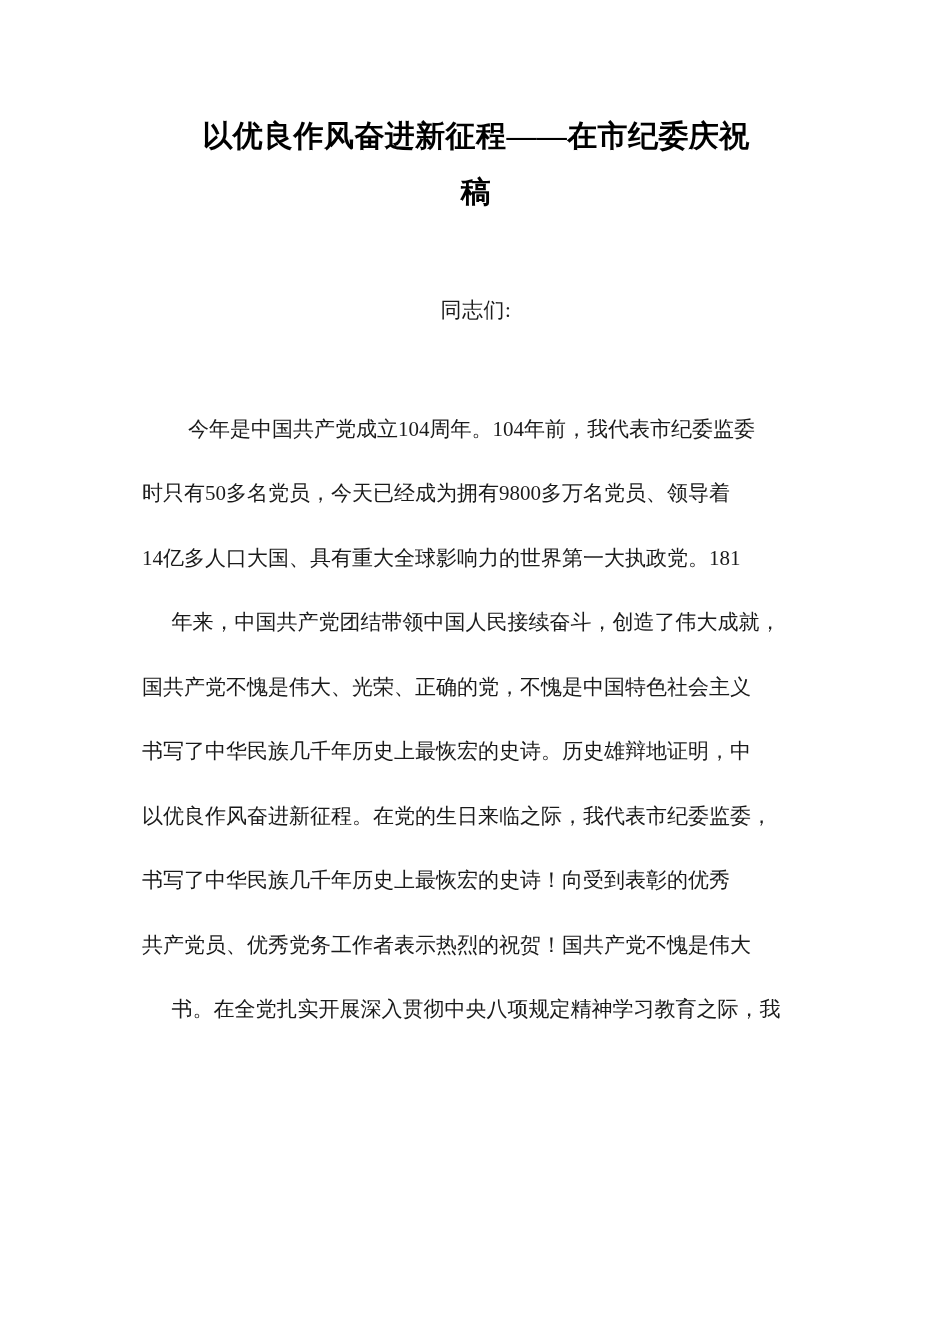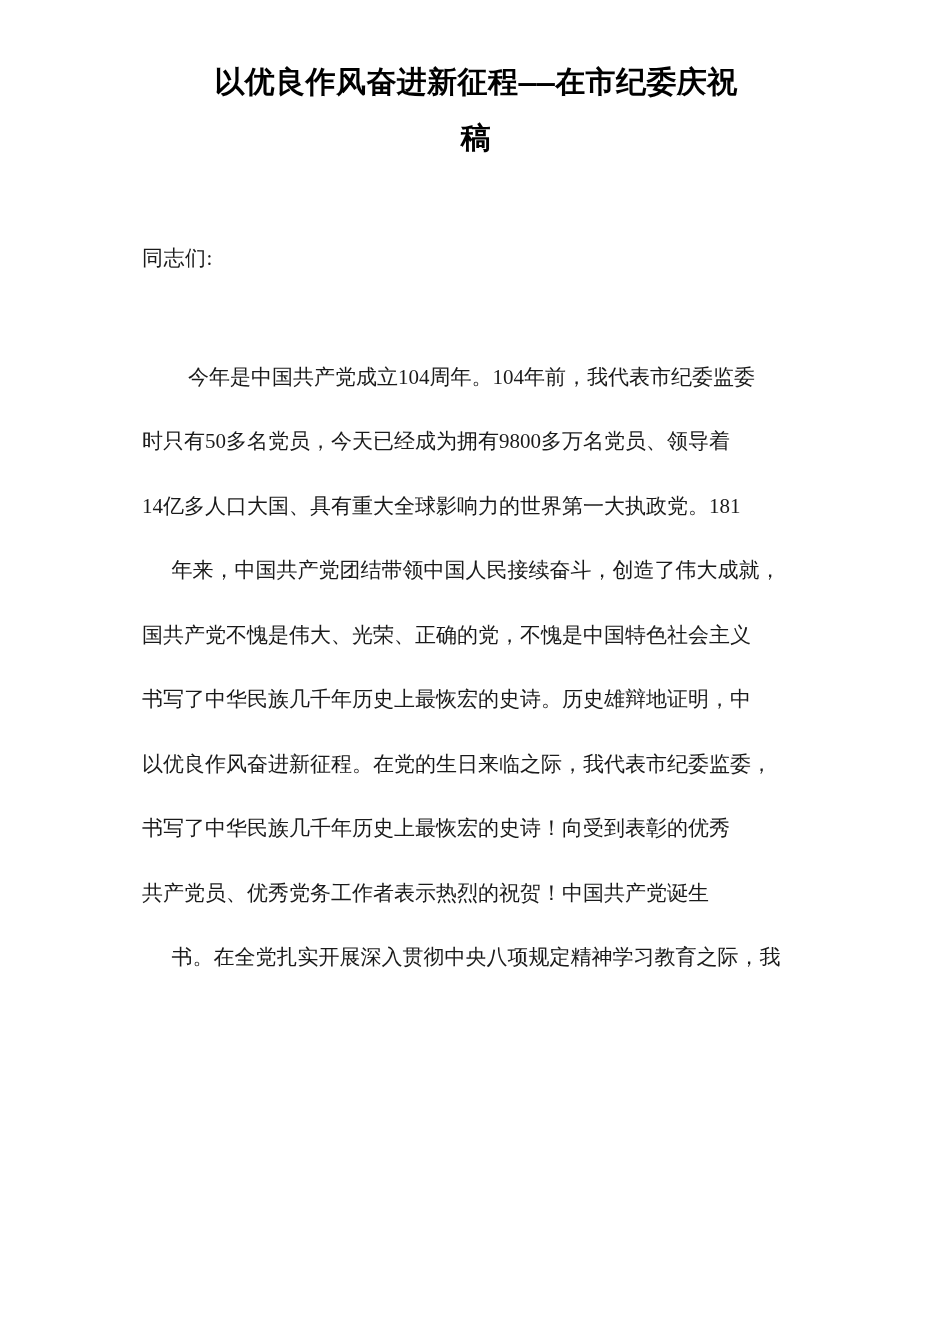--- a/index.html
+++ b/index.html
@@ -30,27 +30,27 @@
   .content {
     position: absolute;
     left: 142px;
     top: 0;
     width: 668px;
   }
 
   
   .doc-title {
     margin: 0;
-    padding-top: 56px;
+    padding-top: 108px;
     text-align: center;
     font-weight: bold;
     font-size: 30px;
     line-height: 56px;
     letter-spacing: 0.4px;
-    font-family: Liberation Mono, monospace;
+    font-family: Liberation Serif, serif;
     color: #000000;
   }
   .title-line {
     display: block;
     white-space: nowrap;
   }
 
   
   .body-block {
     margin: 0;
@@ -62,20 +62,21 @@
     font-size: 21px;
     line-height: 64.5px;
     color: #1a1a1a;
     white-space: nowrap;
     letter-spacing: 0;
   }
 
   
   .salutation {
     letter-spacing: 0.5px;
+    text-align: center;
   }
 
   
   .indent {
     padding-left: 46px;
   }
 
   .spacer-line {
     display: block;
     height: 54px;
@@ -99,18 +100,18 @@
       <span class="spacer-line"></span>
 
       <span class="para-line indent" style="letter-spacing: 0px;">今年是中国共产党成立104周年。104年前，我代表市纪委监委</span>
       <span class="para-line" style="letter-spacing: 0px;">时只有50多名党员，今天已经成为拥有9800多万名党员、领导着</span>
       <span class="para-line" style="letter-spacing: 0px;">14亿多人口大国、具有重大全球影响力的世界第一大执政党。181</span>
       <span class="para-line" style="letter-spacing: 0px; text-align: center;">年来，中国共产党团结带领中国人民接续奋斗，创造了伟大成就，</span>
       <span class="para-line" style="letter-spacing: 0px;">国共产党不愧是伟大、光荣、正确的党，不愧是中国特色社会主义</span>
       <span class="para-line" style="letter-spacing: 0px;">书写了中华民族几千年历史上最恢宏的史诗。历史雄辩地证明，中</span>
       <span class="para-line" style="letter-spacing: 0px;">以优良作风奋进新征程。在党的生日来临之际，我代表市纪委监委，</span>
       <span class="para-line" style="letter-spacing: 0px;">书写了中华民族几千年历史上最恢宏的史诗！向受到表彰的优秀</span>
-      <span class="para-line" style="letter-spacing: 0px;">共产党员、优秀党务工作者表示热烈的祝贺！中国共产党诞生</span>
+      <span class="para-line" style="letter-spacing: 0px;">共产党员、优秀党务工作者表示热烈的祝贺！国共产党不愧是伟大</span>
       <span class="para-line" style="letter-spacing: 0px; text-align: center;">书。在全党扎实开展深入贯彻中央八项规定精神学习教育之际，我</span>
 
     </div>
   </div>
 </div>
 
 </body></html>

